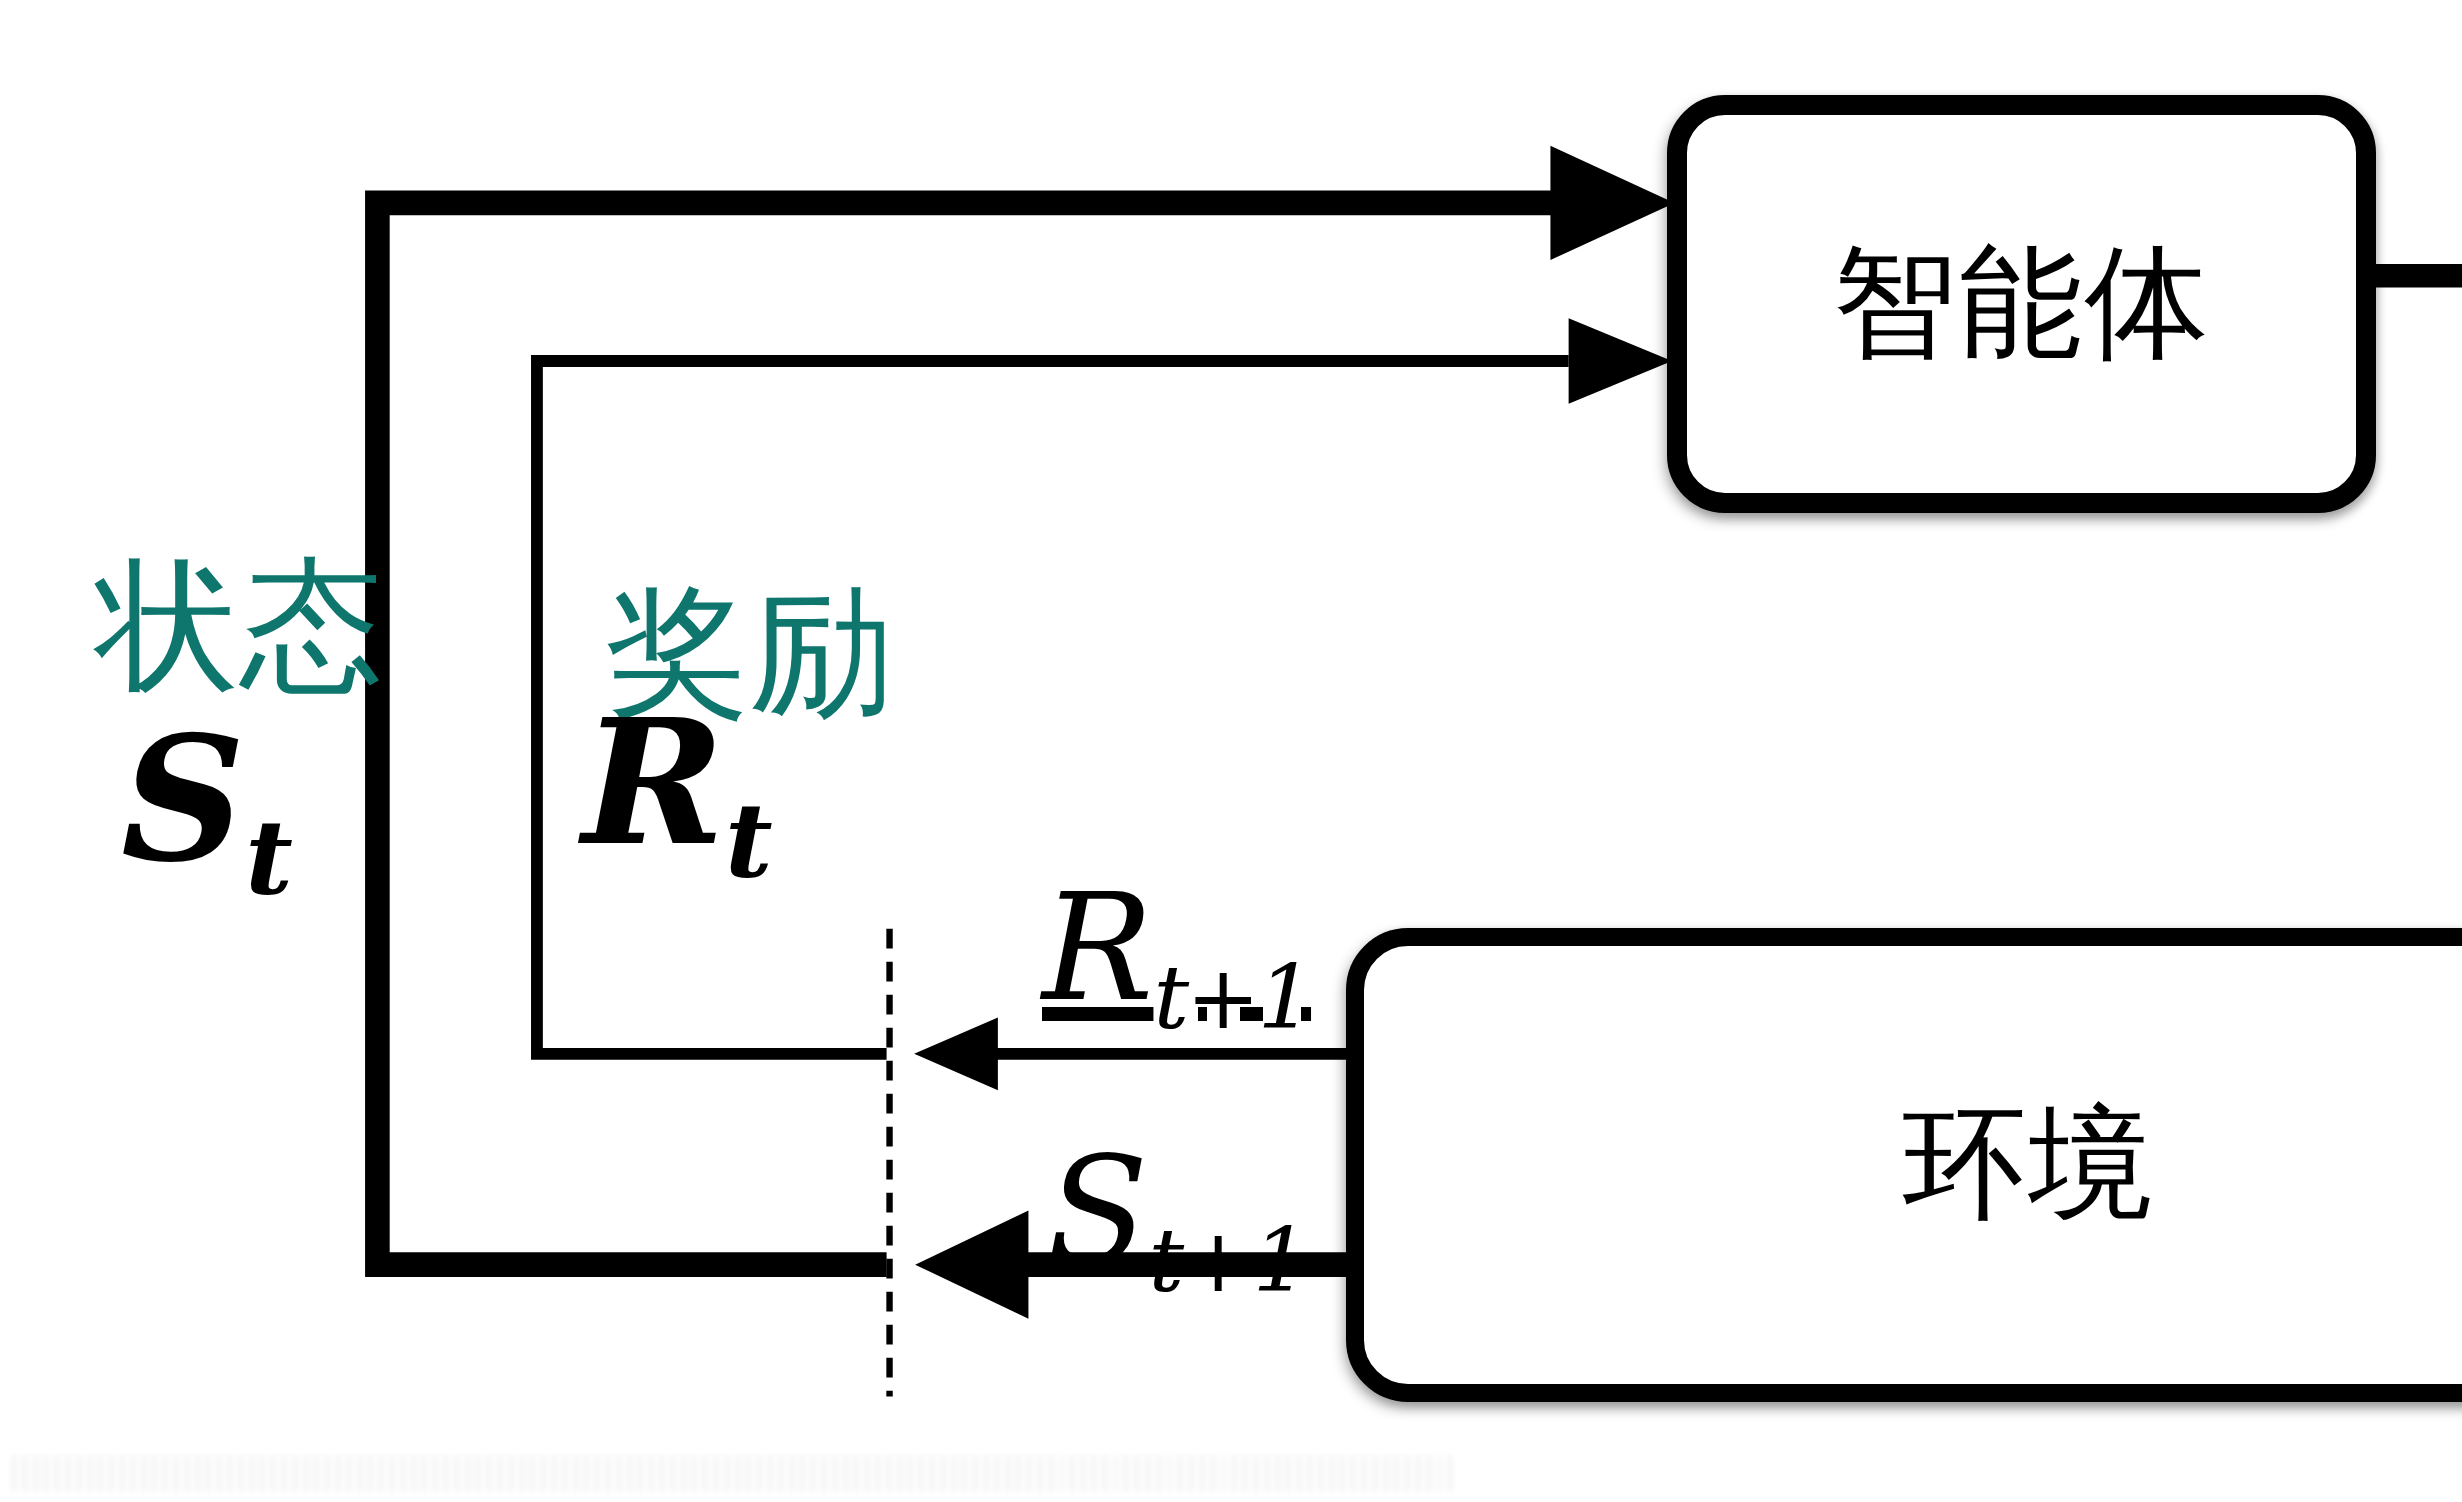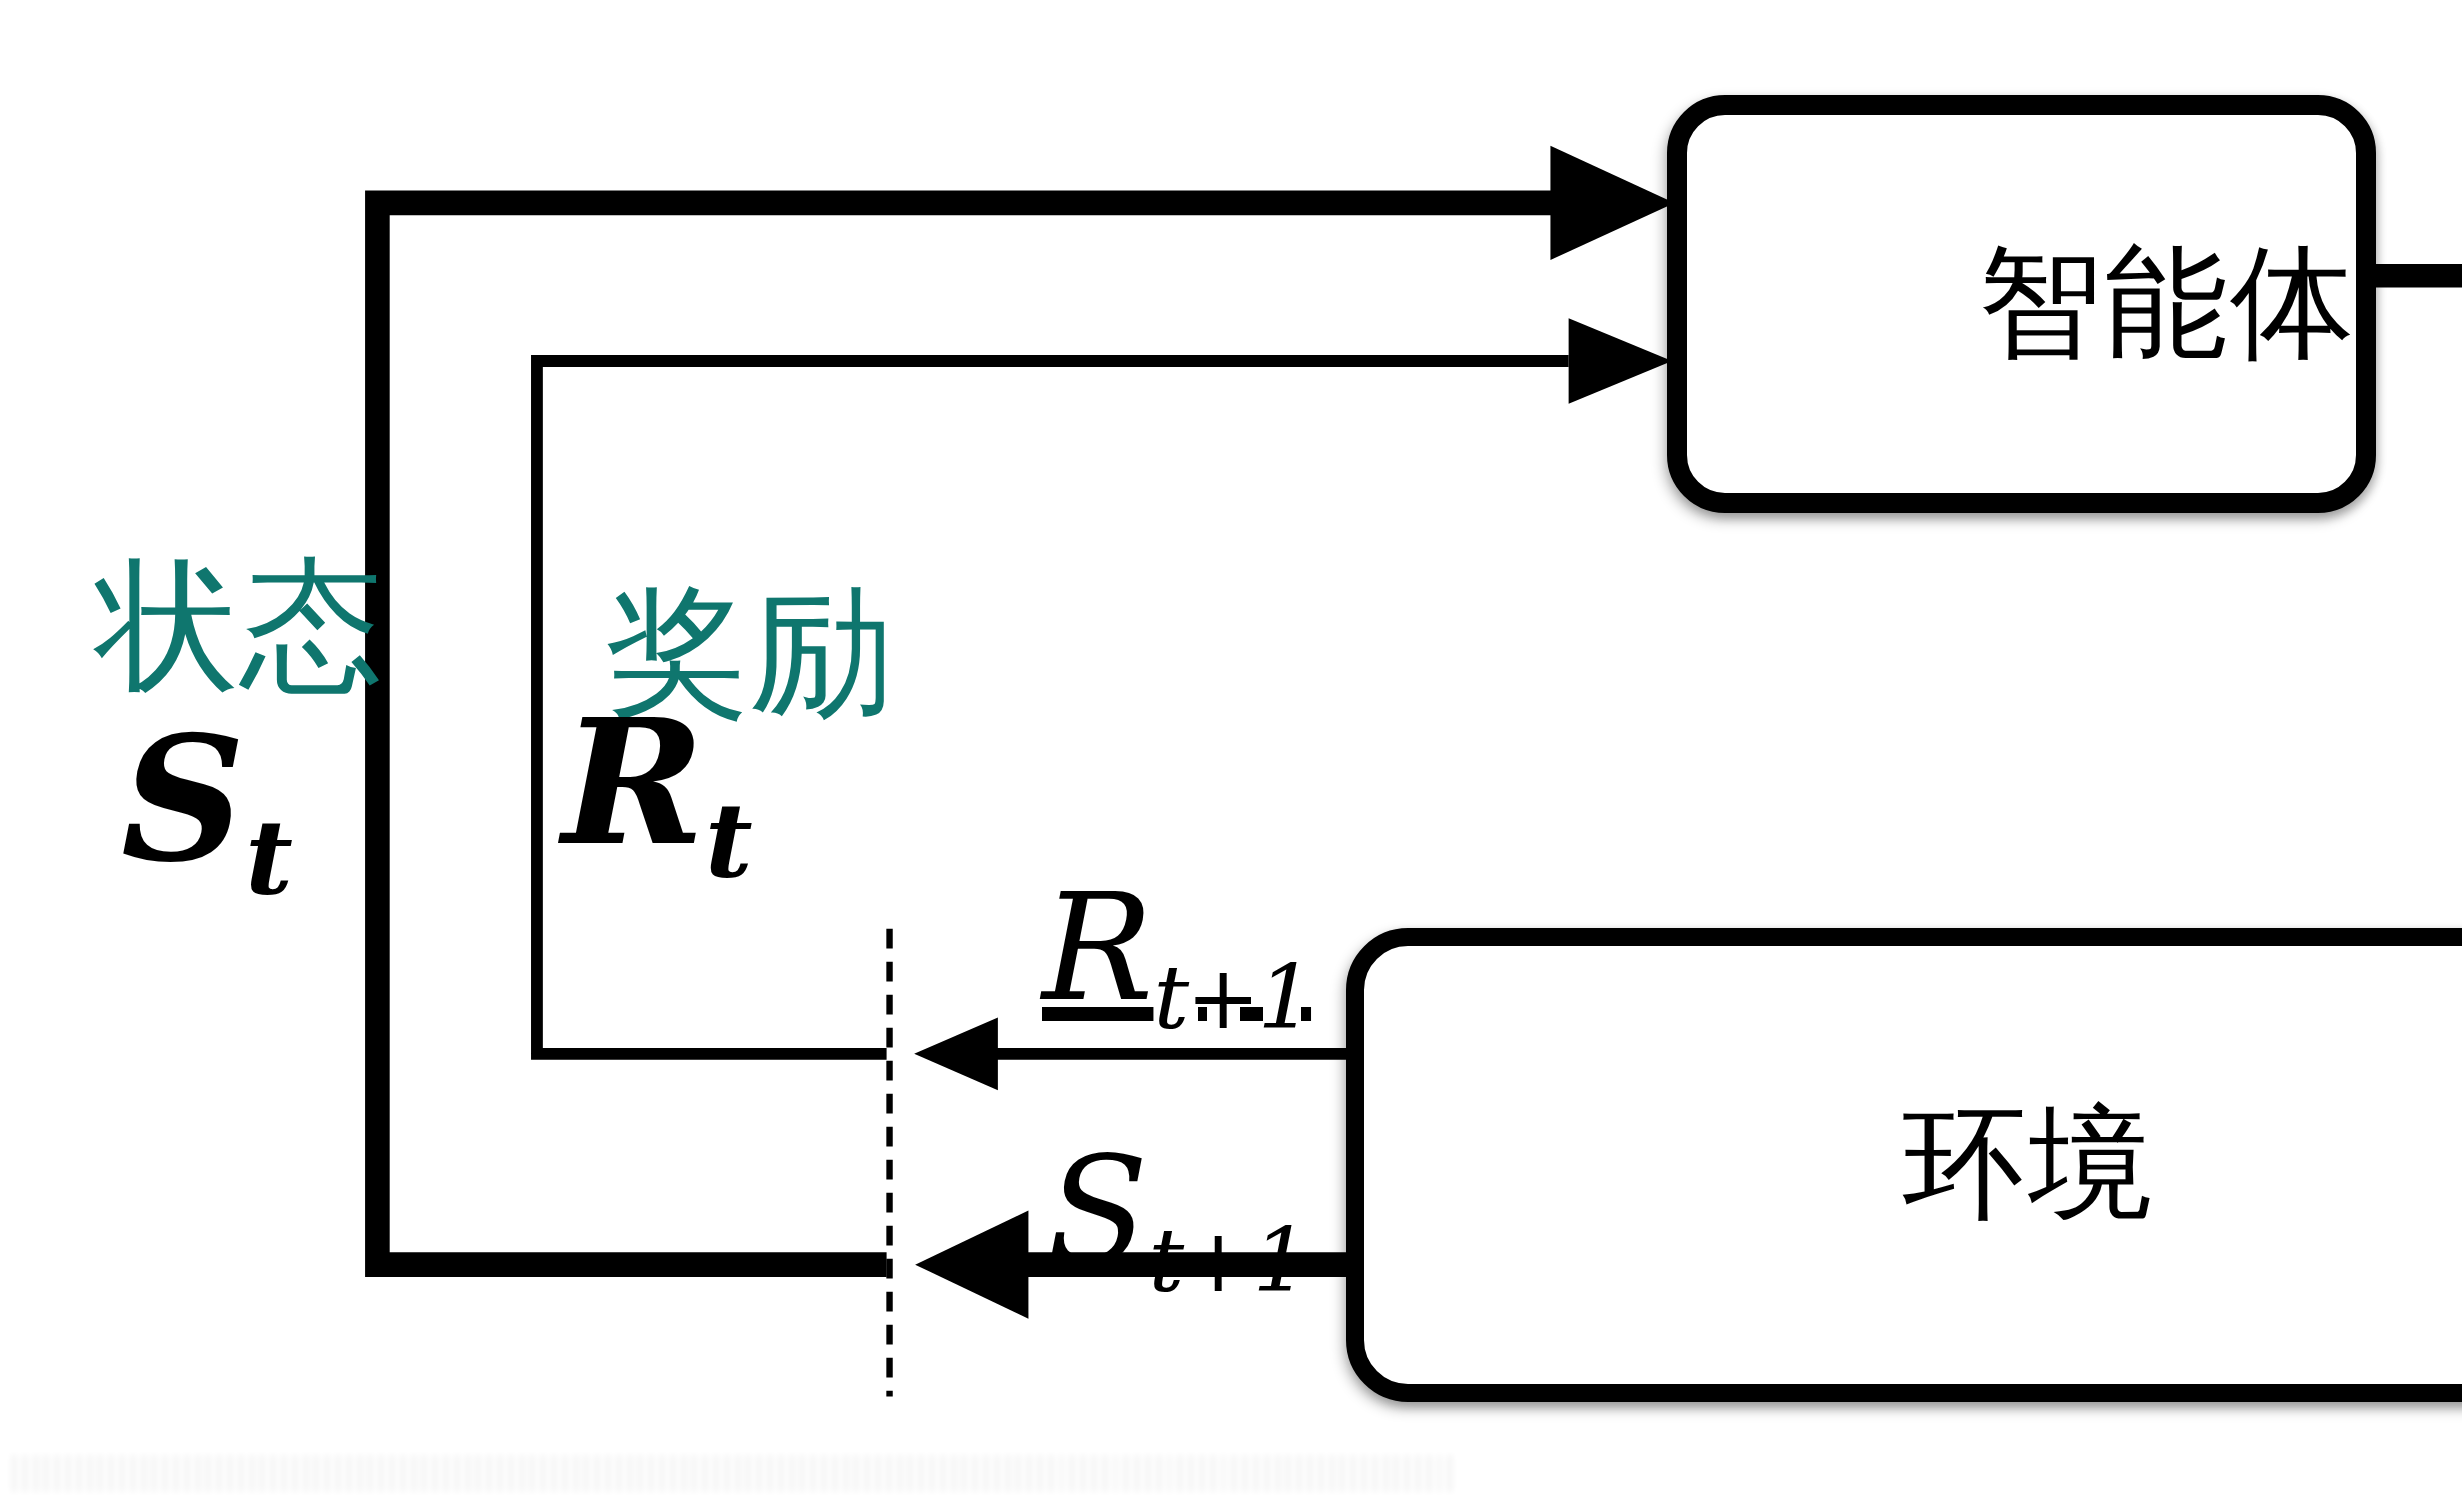--- a/index.html
+++ b/index.html
@@ -55,37 +55,37 @@
   <polygon points="3395,733 3185,646 3185,820" fill="#000"></polygon>
   <line x1="2005" y1="2140" x2="2768" y2="2140" stroke="#000" stroke-width="24"></line>
   <polygon points="1856,2140 2026,2066 2026,2214" fill="#000"></polygon>
 
   <polyline points="4800,560 7100,560 7100,2340 5735,2340" fill="none" stroke="#000" stroke-width="48"></polyline>
   <polygon points="5508,2340 5772,2220 5772,2460" fill="#000"></polygon>
 
   <line x1="1806" y1="1886" x2="1806" y2="2836" stroke="#000" stroke-width="13" stroke-dasharray="40 27"></line>
 </svg>
 
-<div class="node" style="left:1667px;top:95px;width:709px;height:418px;justify-content:flex-end;">
+<div class="node" style="left:1667px;top:95px;width:709px;height:418px;">
   <span class="node-label">智能体</span>
 </div>
 
 <div class="node" style="left:1346px;top:928px;width:1365px;height:474px;border-width:18.7px;border-radius:62px;">
   <span class="node-label">环境</span>
 </div>
 
 <div class="cjk-label" style="left:96px;top:554px;">状态</div>
 
 <div class="math lg" style="left:121px;top:714px;">
   <span>S</span><sub>t</sub>
 </div>
 
 <div class="cjk-label" style="left:606px;top:580px;">奖励</div>
 
-<div class="math lg" style="left:562px;top:697px;">
+<div class="math lg" style="left:582px;top:697px;">
   <span>R</span><sub>t</sub>
 </div>
 
 <div class="math md" style="left:1042px;top:874px;text-decoration:underline;">
   <span>R</span><sub>t+1</sub>
 </div>
 
 <div class="math md" style="left:1047px;top:1137px;">
   <span>S</span><sub>t+1</sub>
 </div>

